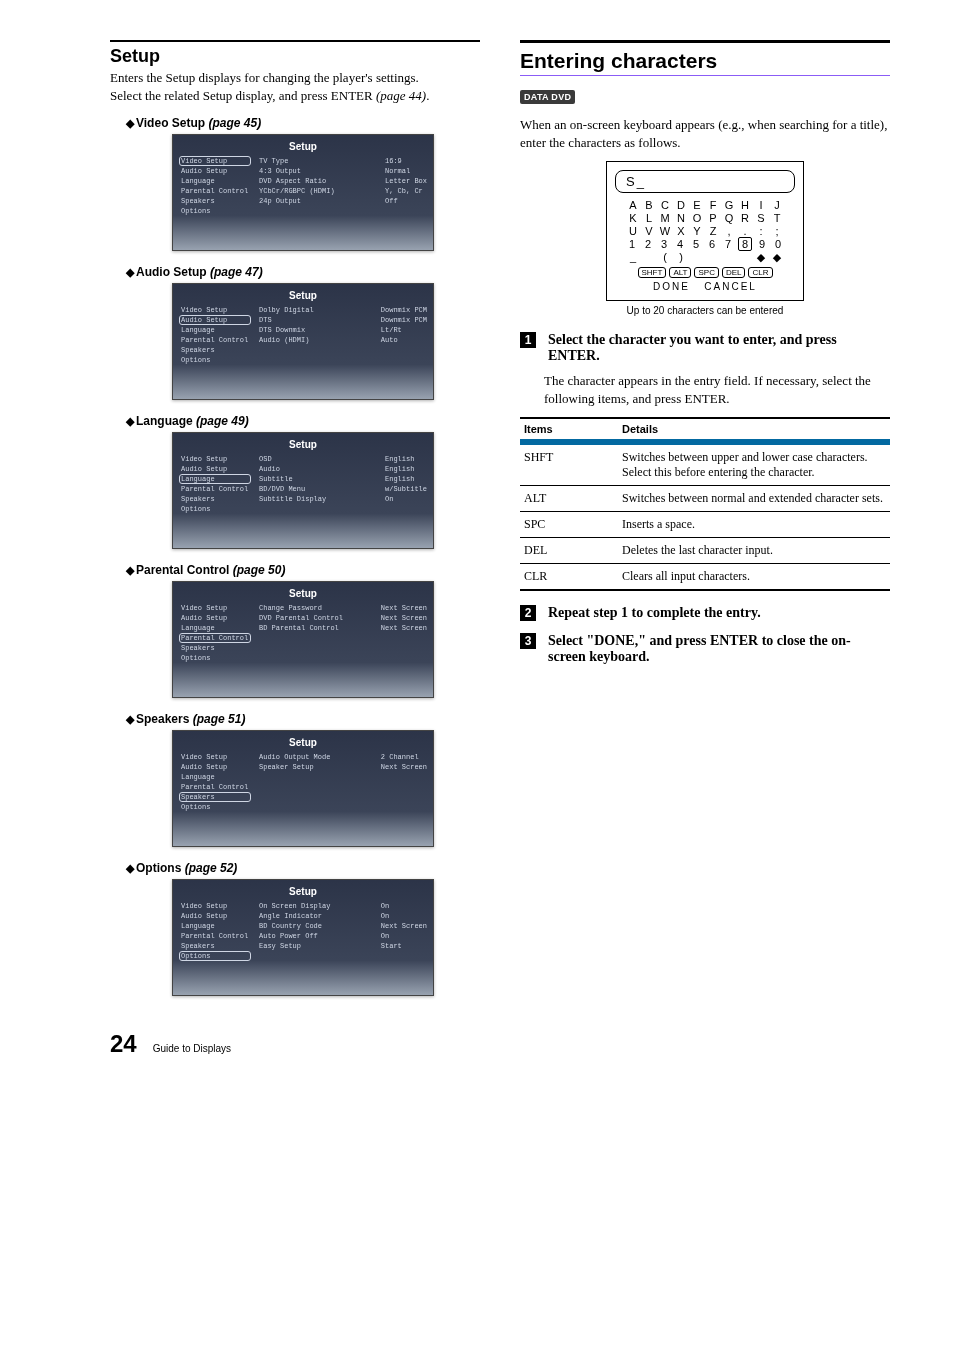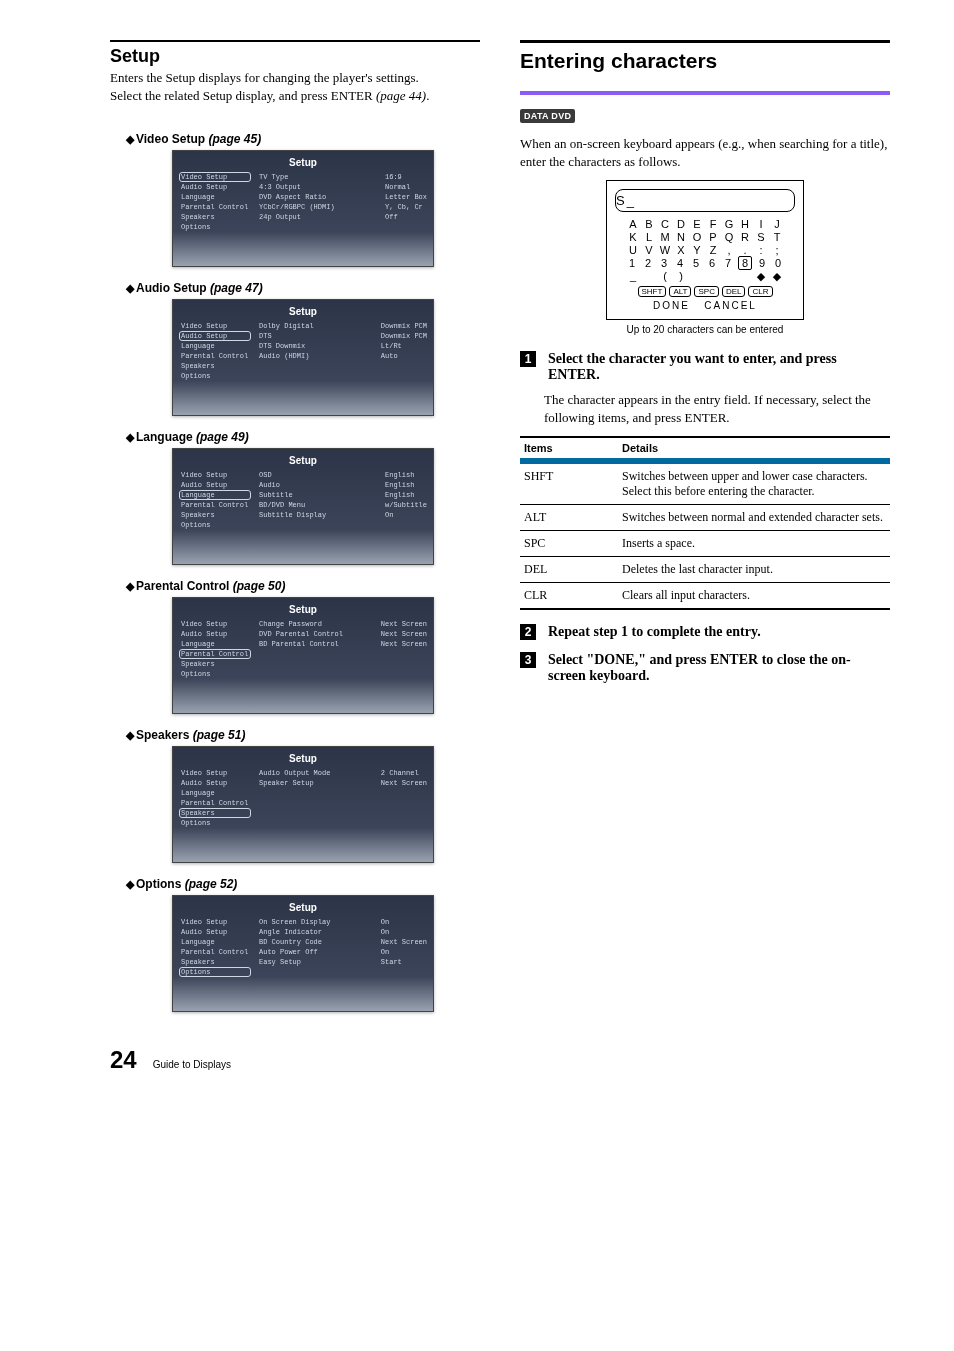--- a/index.html
+++ b/index.html
@@ -25,21 +25,21 @@
   }
   h2.setup-title {
     font-family: Arial, Helvetica, sans-serif;
     font-weight: bold;
     font-size: 18px;
     margin: 4px 0 2px 0;
   }
   .intro {
     font-size: 13px;
     line-height: 1.35;
-    margin: 2px 0 28px 0;
+    margin: 2px 0 12px 0;
   }
   .intro em { font-style: italic; }
   .sect {
     margin: 10px 0 6px 16px;
   }
   .sect-head {
     font-family: Arial, Helvetica, sans-serif;
     font-weight: bold;
     font-size: 12px;
     margin: 6px 0 4px 0;
@@ -102,22 +102,22 @@
   .set-vals { flex:0 0 auto; text-align:left; }
   .set-row { padding:1px 0; white-space:nowrap; }
 
   
   .ec-rule { border-top: 3px solid #000; margin-bottom: 6px;}
   h2.ec-title {
     font-family: Arial, Helvetica, sans-serif;
     font-weight: bold;
     font-size: 21px;
     margin: 4px 0 10px 0;
-    padding-bottom: 18px;
-    border-bottom: 4px solid #8b5cf6;
+    padding-bottom: 2px;
+    border-bottom: 1px solid #8b5cf6;
   }
   .badge {
     display: inline-block;
     background: #3a3a3a;
     color: #fff;
     font-family: Arial, Helvetica, sans-serif;
     font-weight: bold;
     font-size: 9px;
     padding: 2px 4px;
     border-radius: 2px;
@@ -133,21 +133,21 @@
     margin: 0 auto 4px auto;
     border: 1px solid #000;
     padding: 8px;
     font-family: Arial, Helvetica, sans-serif;
     font-size: 11px;
     text-align: center;
   }
   .kbd-entry {
     border: 1px solid #000;
     border-radius: 8px;
-    padding: 3px 0;
+    padding: 3px 10px;
     text-align: left;
     font-size: 13px;
     margin-bottom: 6px;
     letter-spacing: 2px;
   }
   .krow {
     display: flex;
     justify-content: center;
     gap: 4px;
     margin: 1px 0;

